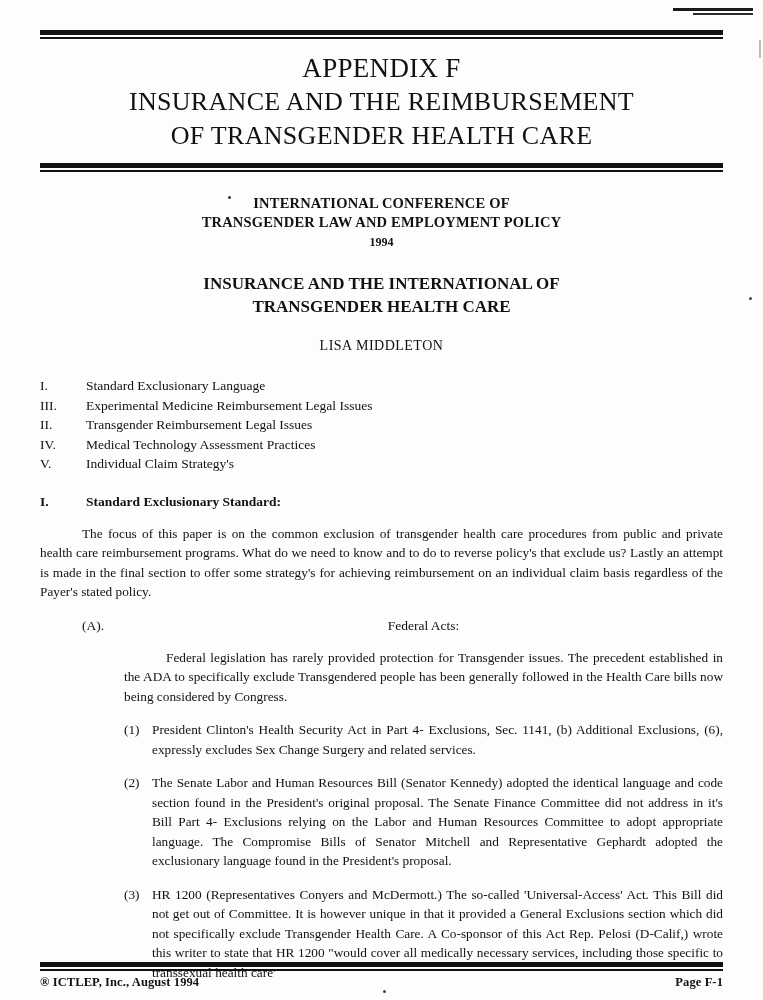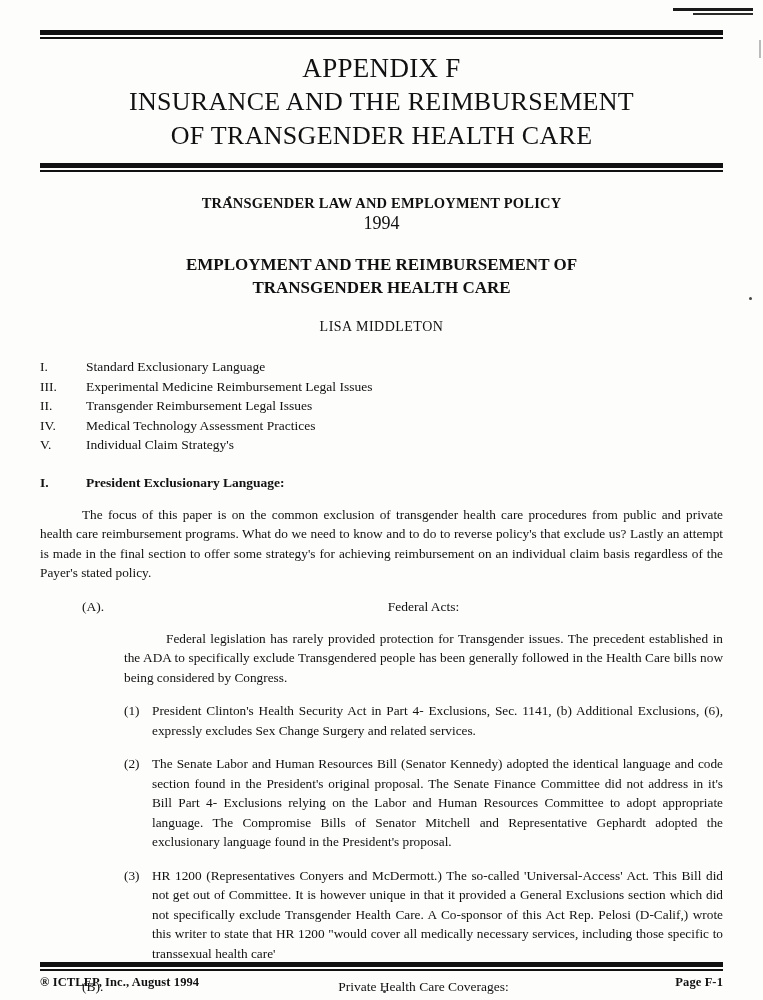--- a/index.html
+++ b/index.html
@@ -77,22 +77,22 @@
     text-align: center;
     margin-top: 22px;
   }
   .conf-line {
     font-size: 14.5px;
     font-weight: bold;
     line-height: 19px;
     letter-spacing: 0.2px;
   }
   .conf-year {
-    font-size: 18px;
-    font-weight: normal;
+    font-size: 12px;
+    font-weight: bold;
     line-height: 20px;
   }
   .subtitle-block {
     text-align: center;
     margin-top: 20px;
   }
   .subtitle-line {
     font-size: 17px;
     font-weight: bold;
     line-height: 23px;
@@ -255,26 +255,27 @@
       <div class="title-line small">INSURANCE AND THE REIMBURSEMENT</div>
       <div class="title-line small">OF TRANSGENDER HEALTH CARE</div>
     </div>
 
     <div>
       <div class="rule-thick"></div>
       <div class="rule-thin"></div>
     </div>
 
     <div class="conf-block">
+      <div class="conf-line">INTERNATIONAL CONFERENCE OF</div>
       <div class="conf-line">TRANSGENDER LAW AND EMPLOYMENT POLICY</div>
       <div class="conf-year">1994</div>
     </div>
 
     <div class="subtitle-block">
-      <div class="subtitle-line">EMPLOYMENT AND THE REIMBURSEMENT OF</div>
+      <div class="subtitle-line">INSURANCE AND THE INTERNATIONAL OF</div>
       <div class="subtitle-line">TRANSGENDER HEALTH CARE</div>
     </div>
 
     <div class="author">LISA MIDDLETON</div>
 
     <div class="toc">
       <div class="toc-row">
         <div class="toc-num">I.</div>
         <div class="toc-label">Standard Exclusionary Language</div>
       </div>
@@ -291,21 +292,21 @@
         <div class="toc-label">Medical Technology Assessment Practices</div>
       </div>
       <div class="toc-row">
         <div class="toc-num">V.</div>
         <div class="toc-label">Individual Claim Strategy's</div>
       </div>
     </div>
 
     <div class="section-head">
       <div class="num">I.</div>
-      <div class="label">President Exclusionary Language:</div>
+      <div class="label">Standard Exclusionary Standard:</div>
     </div>
 
     <div class="para indent">The focus of this paper is on the common exclusion of transgender health care procedures from public and private health care reimbursement programs.  What do we need to know and to do to reverse policy's that exclude us?  Lastly an attempt is made in the final section to offer some strategy's for achieving reimbursement on an individual claim basis regardless of the Payer's stated policy.</div>
 
     <div class="sub-head">
       <div class="num">(A).</div>
       <div class="label">Federal Acts:</div>
     </div>
 
     <div class="body-indent">

